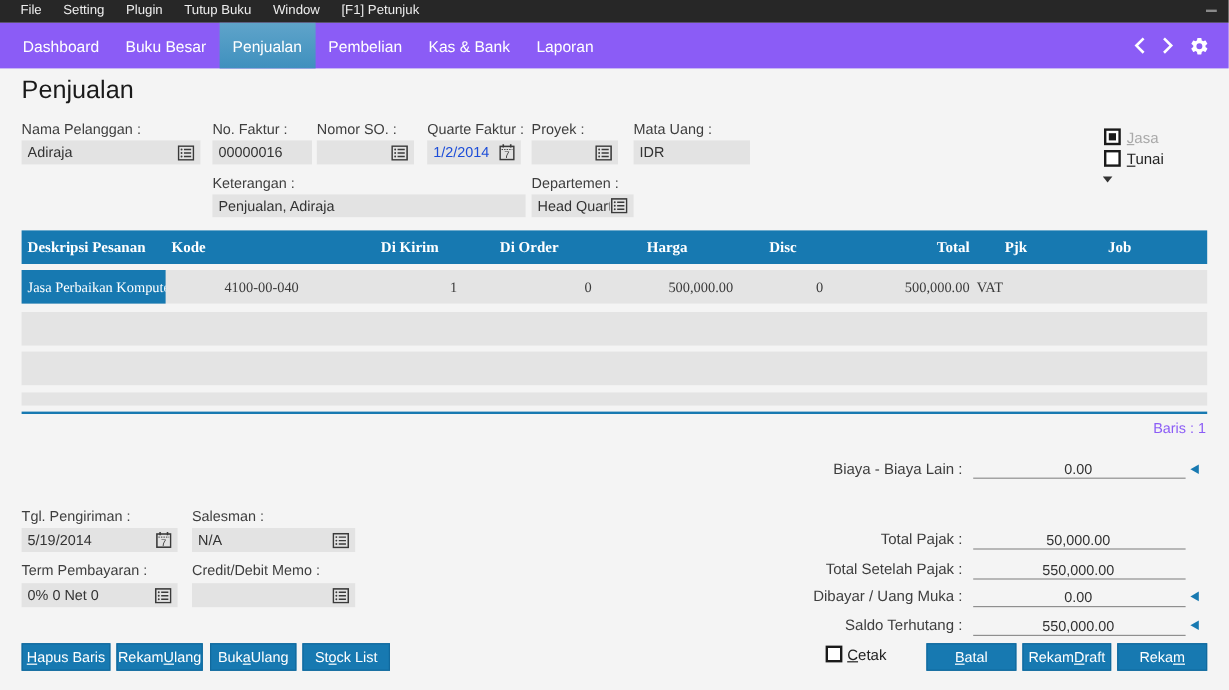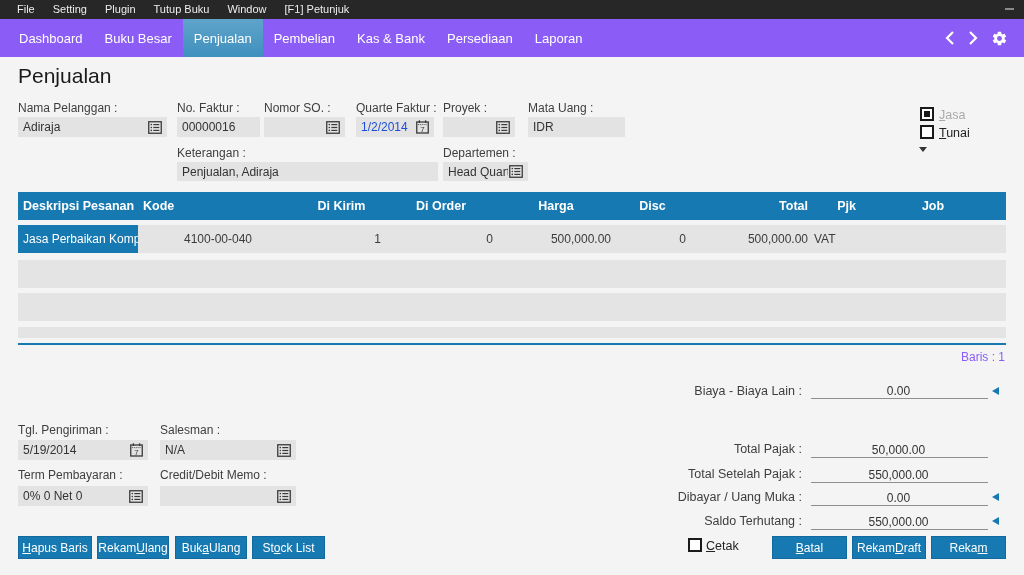--- a/index.html
+++ b/index.html
@@ -33,21 +33,21 @@
   
   .cbx { position:absolute; width:14px; height:14px; border:2px solid #1a1a1a; background:#fff; padding:2px; }
   .cbx .fill { width:100%; height:100%; background:#1a1a1a; }
   .cbx-label { position:absolute; font-size:12.5px; white-space:nowrap; }
   .cbx-label.dim { color:#a9a9a9; }
   .cbx-label.dark { color:#222; }
   .accel { text-decoration:underline; }
   .dd-arrow { position:absolute; width:0; height:0;
     border-left:4px solid transparent; border-right:4px solid transparent; border-top:5px solid #333; }
   
-  .tgrid { display:grid; grid-template-columns:120px 160px 87px 112px 118px 75px 122px 48px 146px; }
+  .tgrid { display:grid; grid-template-columns:120px 160px 87px 112px 118px 75px 122px 48px 146px;font-family:Liberation Serif, serif; }
   .thead { position:absolute; left:18px; top:192px; width:988px; height:28px; background:#1779b1; align-items:center; }
   .th { color:#fff; font-size:12.5px; font-weight:600; white-space:nowrap; }
   .trow1 { position:absolute; left:18px; top:225px; width:988px; height:28px; background:#e4e4e4;
     align-items:center; font-size:12px; color:#3b3b3b; }
   .td { white-space:nowrap; overflow:hidden; }
   .a-l { text-align:left; padding-left:5px; }
   .a-c { text-align:center; }
   .a-r { text-align:right; padding-right:4px; }
   .cell-selected { background:#1779b1; color:#fff; height:28px; display:flex; align-items:center; padding-left:5px; }
   .erow { position:absolute; left:18px; width:988px; background:#e4e4e4; }
@@ -75,21 +75,20 @@
   <span class="menu-item">[F1] Petunjuk</span>
   <span class="minimize-glyph"></span>
 </div>
 
 <div class="navbar">
   <span class="nav-tab">Dashboard</span>
   <span class="nav-tab">Buku Besar</span>
   <span class="nav-tab active">Penjualan</span>
   <span class="nav-tab">Pembelian</span>
   <span class="nav-tab">Kas &amp; Bank</span>
-  <span class="nav-tab">Persediaan</span>
   <span class="nav-tab">Laporan</span>
   <span class="nav-icons">
     <span>
       <svg width="10" height="16" viewBox="0 0 10 16">
           <polyline points="8,2 2,8 8,14" stroke="#fff" stroke-width="2.2" fill="none"></polyline>
         </svg>
     </span>
     <span>
       <svg width="10" height="16" viewBox="0 0 10 16">
           <polyline points="2,2 8,8 2,14" stroke="#fff" stroke-width="2.2" fill="none"></polyline>

